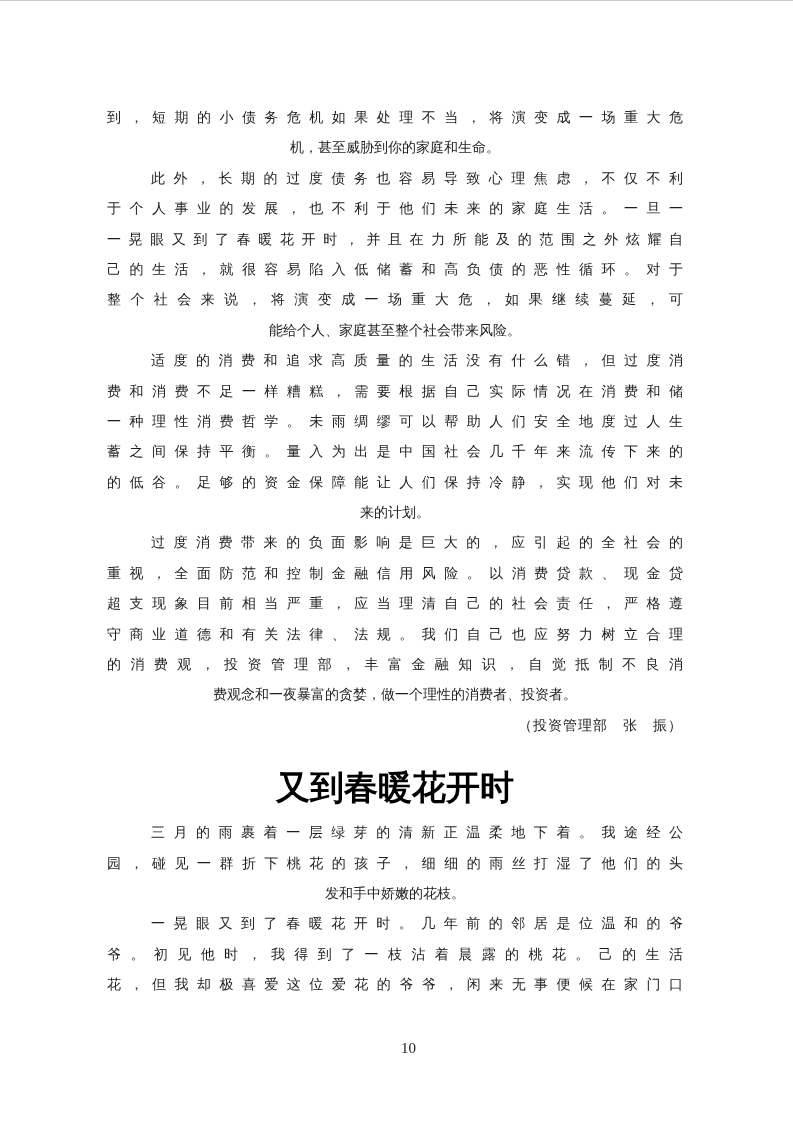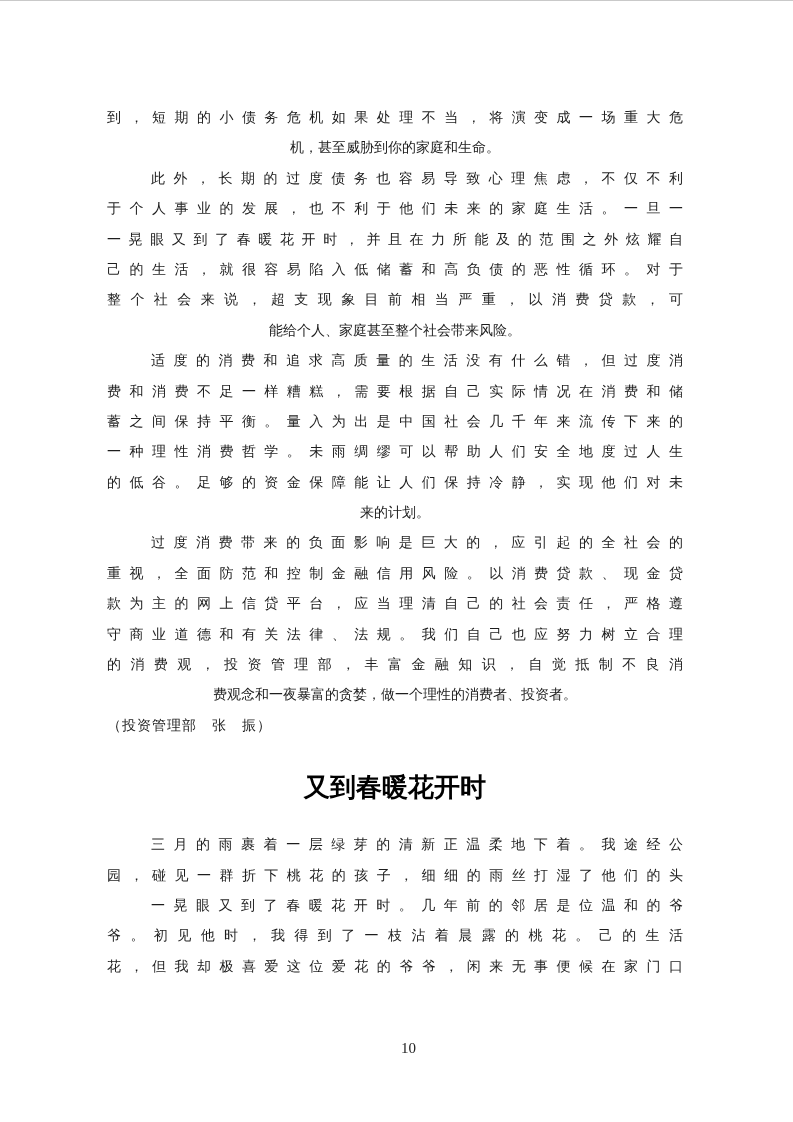--- a/index.html
+++ b/index.html
@@ -35,28 +35,28 @@
     text-align: justify;
     text-align-last: justify;
   }
   .line.end {
     text-align: center;
   }
   .line.indent {
     padding-left: 44px;
   }
   .line.sig {
-    text-align: left;
+    text-align: right;
     letter-spacing: 1px;
   }
   .article-title {
-    margin: 28px 0 25px 0;
+    margin: 28px 0 13px 0;
     height: 36px;
     line-height: 36px;
-    font-size: 26px;
+    font-size: 34px;
     font-weight: bold;
     text-align: center;
     color: #000000;
     font-family: "Liberation Sans", "DejaVu Sans", sans-serif;
     letter-spacing: 0px;
   }
   .page-number {
     position: absolute;
     left: 12px;
     top: 1039px;
@@ -73,43 +73,44 @@
 <div class="page">
   <div class="text-block">
 
     <div id="continuation-lines">
         <div class="line fill">到，短期的小债务危机如果处理不当，将演变成一场重大危</div>
         <div class="line end">机，甚至威胁到你的家庭和生命。</div>
         <div class="line fill indent">此外，长期的过度债务也容易导致心理焦虑，不仅不利</div>
         <div class="line fill">于个人事业的发展，也不利于他们未来的家庭生活。一旦一</div>
         <div class="line fill">一晃眼又到了春暖花开时，并且在力所能及的范围之外炫耀自</div>
         <div class="line fill">己的生活，就很容易陷入低储蓄和高负债的恶性循环。对于</div>
-        <div class="line fill">整个社会来说，超支现象目前相当严重，以消费贷款，可</div>
+        <div class="line fill">整个社会来说，将演变成一场重大危，如果继续蔓延，可</div>
         <div class="line end">能给个人、家庭甚至整个社会带来风险。</div>
         <div class="line fill indent">适度的消费和追求高质量的生活没有什么错，但过度消</div>
         <div class="line fill">费和消费不足一样糟糕，需要根据自己实际情况在消费和储</div>
+        <div class="line fill">一种理性消费哲学。未雨绸缪可以帮助人们安全地度过人生</div>
         <div class="line fill">蓄之间保持平衡。量入为出是中国社会几千年来流传下来的</div>
-        <div class="line fill">一种理性消费哲学。未雨绸缪可以帮助人们安全地度过人生</div>
         <div class="line fill">的低谷。足够的资金保障能让人们保持冷静，实现他们对未</div>
         <div class="line end">来的计划。</div>
         <div class="line fill indent">过度消费带来的负面影响是巨大的，应引起的全社会的</div>
         <div class="line fill">重视，全面防范和控制金融信用风险。以消费贷款、现金贷</div>
-        <div class="line fill">款为主的网上信贷平台，应当理清自己的社会责任，严格遵</div>
+        <div class="line fill">超支现象目前相当严重，应当理清自己的社会责任，严格遵</div>
         <div class="line fill">守商业道德和有关法律、法规。我们自己也应努力树立合理</div>
         <div class="line fill">的消费观，投资管理部，丰富金融知识，自觉抵制不良消</div>
         <div class="line end">费观念和一夜暴富的贪婪，做一个理性的消费者、投资者。</div>
       </div>
 
     <div class="line sig">（投资管理部　张　振）</div>
 
     <div class="article-title">又到春暖花开时</div>
 
     <div id="article-lines">
         <div class="line fill indent">三月的雨裹着一层绿芽的清新正温柔地下着。我途经公</div>
         <div class="line fill">园，碰见一群折下桃花的孩子，细细的雨丝打湿了他们的头</div>
+        <div class="line end">发和手中娇嫩的花枝。</div>
         <div class="line fill indent">一晃眼又到了春暖花开时。几年前的邻居是位温和的爷</div>
         <div class="line fill">爷。初见他时，我得到了一枝沾着晨露的桃花。己的生活</div>
         <div class="line fill">花，但我却极喜爱这位爱花的爷爷，闲来无事便候在家门口</div>
       </div>
 
   </div>
 
   <div class="page-number">10</div>
 </div>
 

